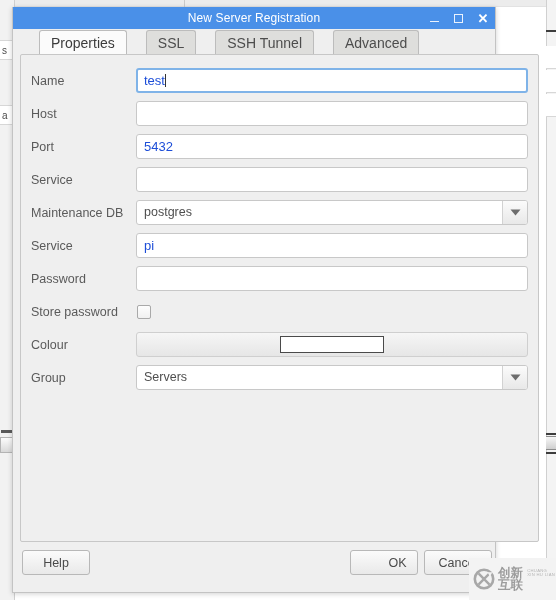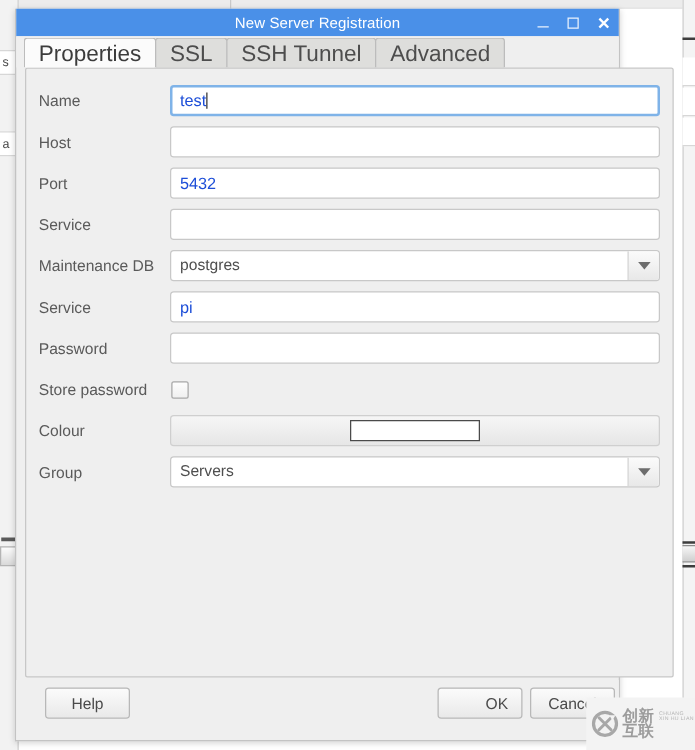--- a/index.html
+++ b/index.html
@@ -189,30 +189,31 @@
     content: "";
     position: absolute;
     left: 0; right: 0; bottom: 0;
     height: 1px;
     background: transparent;
   }
   .tab {
     height: 24px;
     line-height: 24px;
     padding: 0 11px;
-    font-size: 18px;
+    font-size: 14px;
     color: #4d4d4d;
     background: #dededc;
     border: 1px solid #bcbcbc;
     border-bottom: none;
     border-radius: 3px 3px 0 0;
     margin-right: -1px;
     box-sizing: border-box;
     cursor: default;
     white-space: nowrap;
+    margin-left: 20px;
   }
   .tab.active {
     background: #fbfbfb;
     color: #3c3c3c;
     border-color: #bcbcbc;
     position: relative;
     z-index: 2;
   }
 
   
@@ -357,21 +358,21 @@
     border-radius: 3px;
     font-size: 12.5px;
     color: #4a4a4a;
     display: flex;
     align-items: center;
     justify-content: center;
     box-sizing: border-box;
     cursor: default;
     user-select: none;
   }
-  .btn-help  { left: 23px;  top: 6px; width: 68px; }
+  .btn-help  { left: 9px;  top: 6px; width: 68px; }
   .btn-ok    { right: 77px; top: 6px; width: 68px; padding-left: 27px; }
   .btn-cancel{ right: 3px;  top: 6px; width: 68px; }
 
   
   .watermark {
     position: absolute;
     left: 469px;
     top: 558px;
     width: 87px;
     height: 42px;

